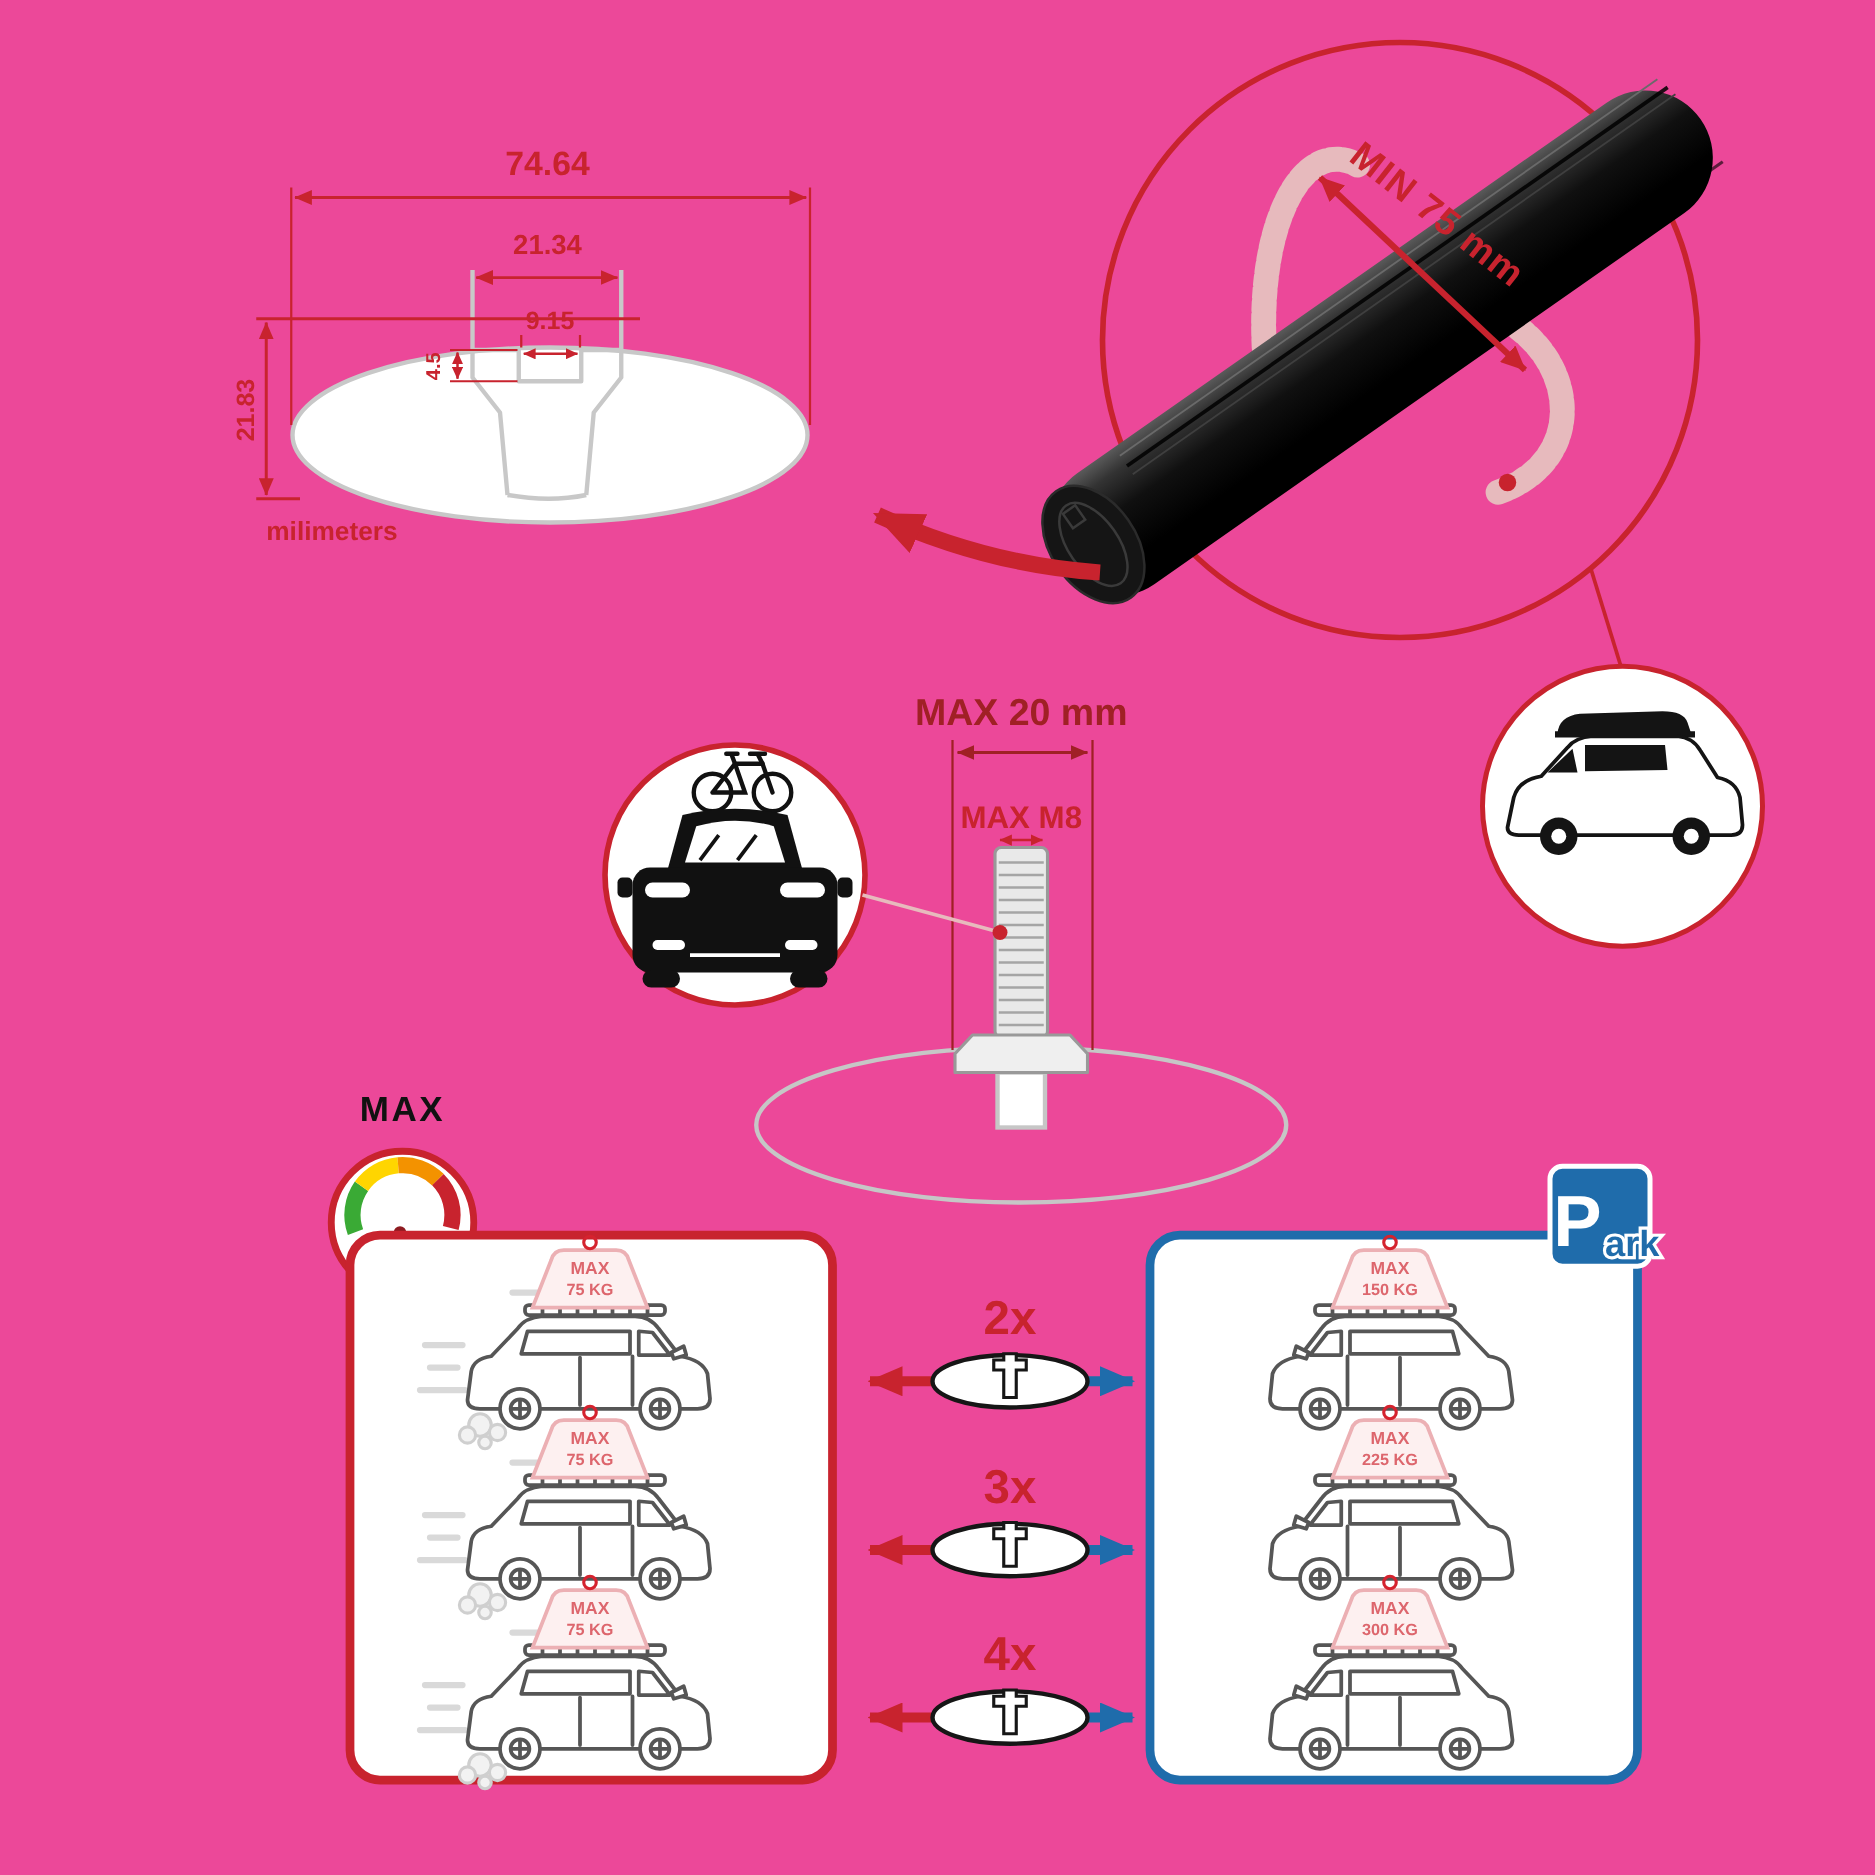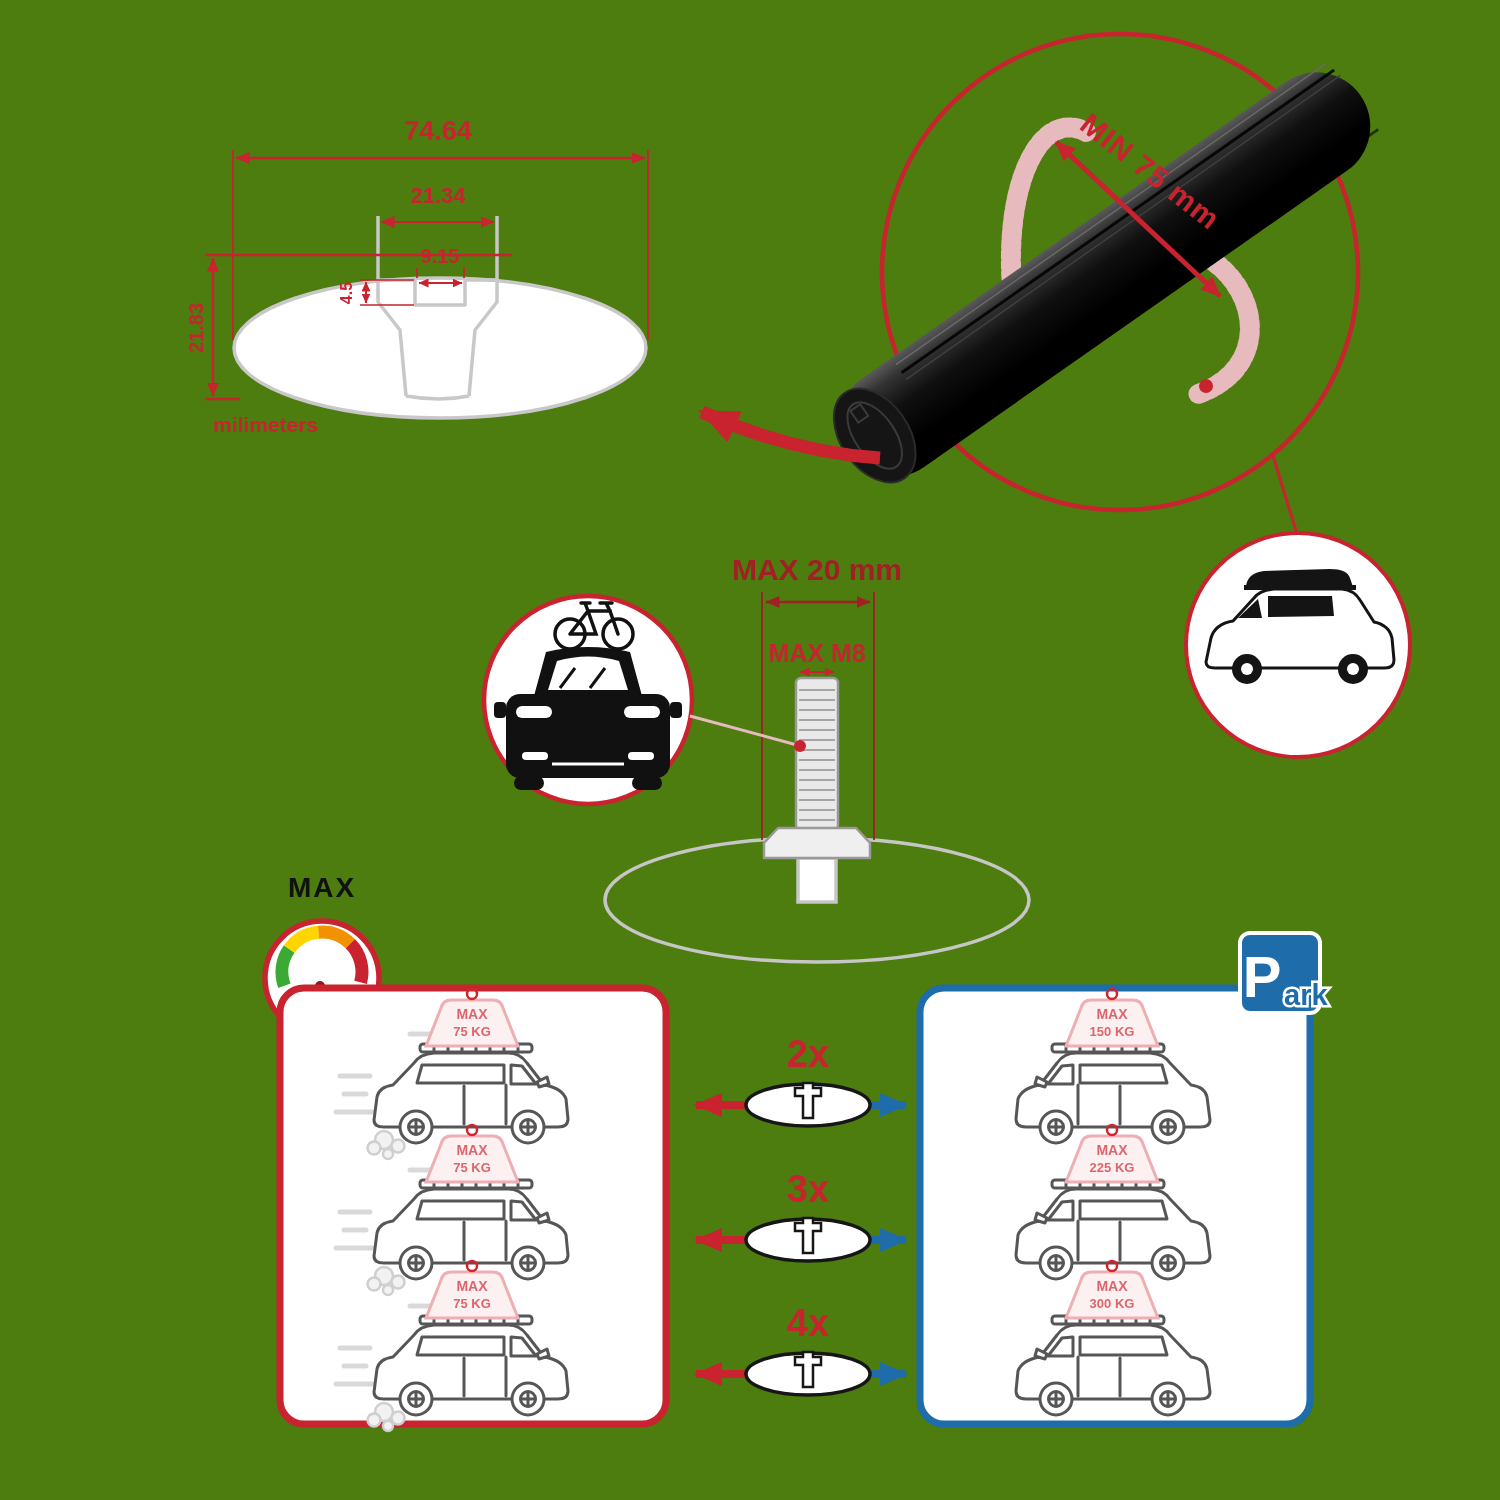--- a/index.html
+++ b/index.html
@@ -1,16 +1,16 @@
 <!DOCTYPE html>
 <html><head>
 <meta charset="utf-8">
 <style>
   html,body{margin:0;padding:0;background:#ffffff}
-  .canvas{position:relative;width:1500px;height:1500px;background:#4d7c0f;overflow:hidden;
+  .canvas{position:relative;width:1500px;height:1500px;background:#ec4899;overflow:hidden;
           font-family:"Liberation Sans",sans-serif}
   svg{display:block}
   svg text{font-family:"Liberation Sans",sans-serif}
 </style>
 </head>
 <body>
 
 <div class="canvas">
 <svg width="1500" height="1500" viewBox="0 0 1500 1500">
   <defs>

